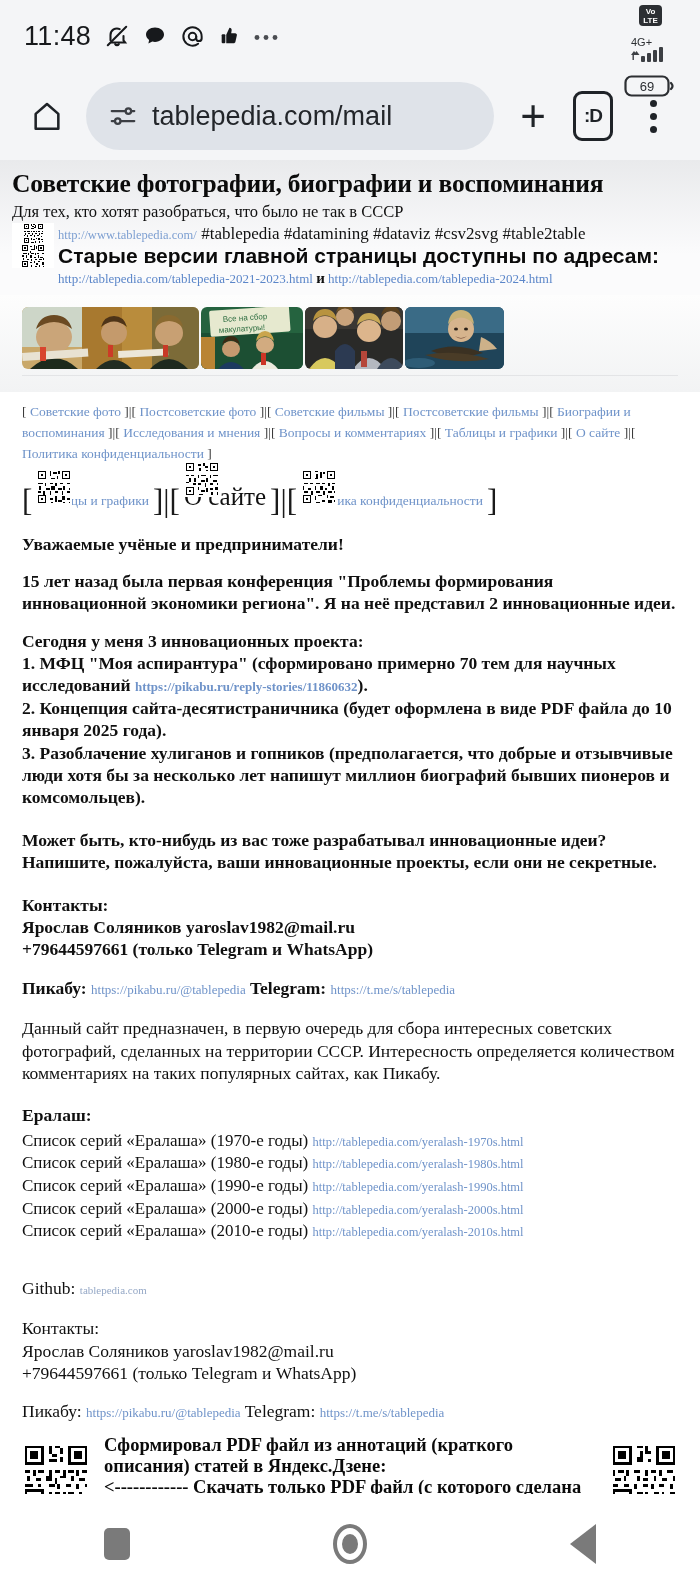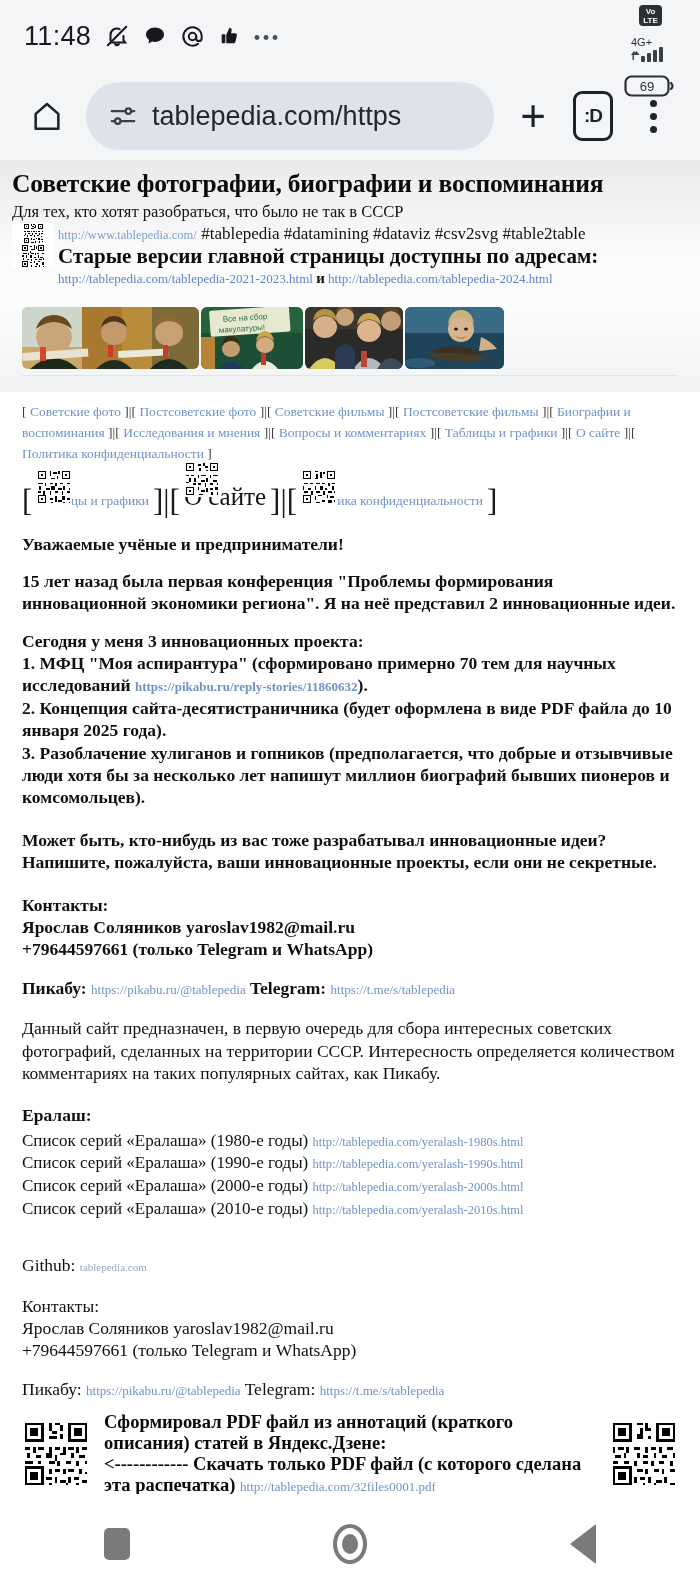--- a/index.html
+++ b/index.html
@@ -61,21 +61,21 @@
   }
   .site-sub {
     font-family: "Liberation Serif", serif; font-size: 16.5px; color: #111; line-height: 1.3;
     margin-top: 2px;
   }
   .hdr-line { display: flex; align-items: flex-start; gap: 0; line-height: 1.25; }
   .qr-stack { width: 42px; flex: 0 0 42px; margin-right: 4px; }
   .hdr-right { flex: 1 1 auto; }
   .tiny-link { color: #7d9fd1; font-family: "Liberation Serif", serif; font-size: 12.5px; text-decoration: none; word-break: break-all; }
   .tags { font-family: "Liberation Serif", serif; font-size: 17px; color: #111; }
-  .old-ver { font-family: Liberation Serif, serif; font-weight: bold; font-size: 21px; color: #0b0b0b; line-height: 1.15; }
+  .old-ver { font-family: Liberation Sans, sans-serif; font-weight: bold; font-size: 21px; color: #0b0b0b; line-height: 1.15; }
   .old-links { font-family: "Liberation Serif", serif; font-size: 13px; color: #111; line-height: 1.4; }
   .old-links a { color: #5b86c9; text-decoration: none; }
   .old-links b { color: #111; font-size: 15px; }
 
   
   .qr { background: #fff; image-rendering: pixelated; }
 
   
   .thumbs-band { background: linear-gradient(#fdfdfd, #f2f3f4); padding: 12px 0 16px 0; }
   .thumbs { display: flex; gap: 2px; padding-left: 22px; }
@@ -222,21 +222,21 @@
       <span>
         <svg width="30" height="30" viewBox="0 0 24 24" fill="none" stroke="#3c3f44" stroke-width="1.8" stroke-linecap="round">
           <line x1="3" y1="8" x2="14" y2="8"></line>
             <line x1="18.5" y1="8" x2="21" y2="8"></line>
           <circle cx="16.3" cy="8" r="2.2"></circle>
           <line x1="10" y1="16" x2="21" y2="16"></line>
             <line x1="3" y1="16" x2="5.5" y2="16"></line>
           <circle cx="7.8" cy="16" r="2.2"></circle>
         </svg>
       </span>
-      <span class="url-text" title="Search or type web address">tablepedia.com/https</span>
+      <span class="url-text" title="Search or type web address">tablepedia.com/mail</span>
     </div>
     <div class="tb-btn">
       <span class="tb-plus">+</span>
     </div>
     <div class="tb-btn">
       <span class="dino">:D</span>
     </div>
     <div class="tb-btn">
       <span class="kebab">
           <i></i>
@@ -633,20 +633,24 @@
         <a class="lnk" href="#">https://pikabu.ru/@tablepedia</a>
         <span class="pb">Telegram:</span>
         <a class="lnk" href="#">https://t.me/s/tablepedia</a>
       </div>
 
       <div class="p pn" style="margin-top:18px;">Данный сайт предназначен, в первую очередь для сбора интересных советских фотографий, сделанных на территории СССР. Интересность определяется количеством комментариях на таких популярных сайтах, как Пикабу.</div>
 
       <div class="p pb" style="margin-top:20px;">Ералаш:</div>
       <div class="ser-list">
         <div class="ser-row">
+          <span>Список серий «Ералаша» (1970-е годы)</span>
+          <a class="lnk" href="#">http://tablepedia.com/yeralash-1970s.html</a>
+        </div>
+        <div class="ser-row">
           <span>Список серий «Ералаша» (1980-е годы)</span>
           <a class="lnk" href="#">http://tablepedia.com/yeralash-1980s.html</a>
         </div>
         <div class="ser-row">
           <span>Список серий «Ералаша» (1990-е годы)</span>
           <a class="lnk" href="#">http://tablepedia.com/yeralash-1990s.html</a>
         </div>
         <div class="ser-row">
           <span>Список серий «Ералаша» (2000-е годы)</span>
           <a class="lnk" href="#">http://tablepedia.com/yeralash-2000s.html</a>

